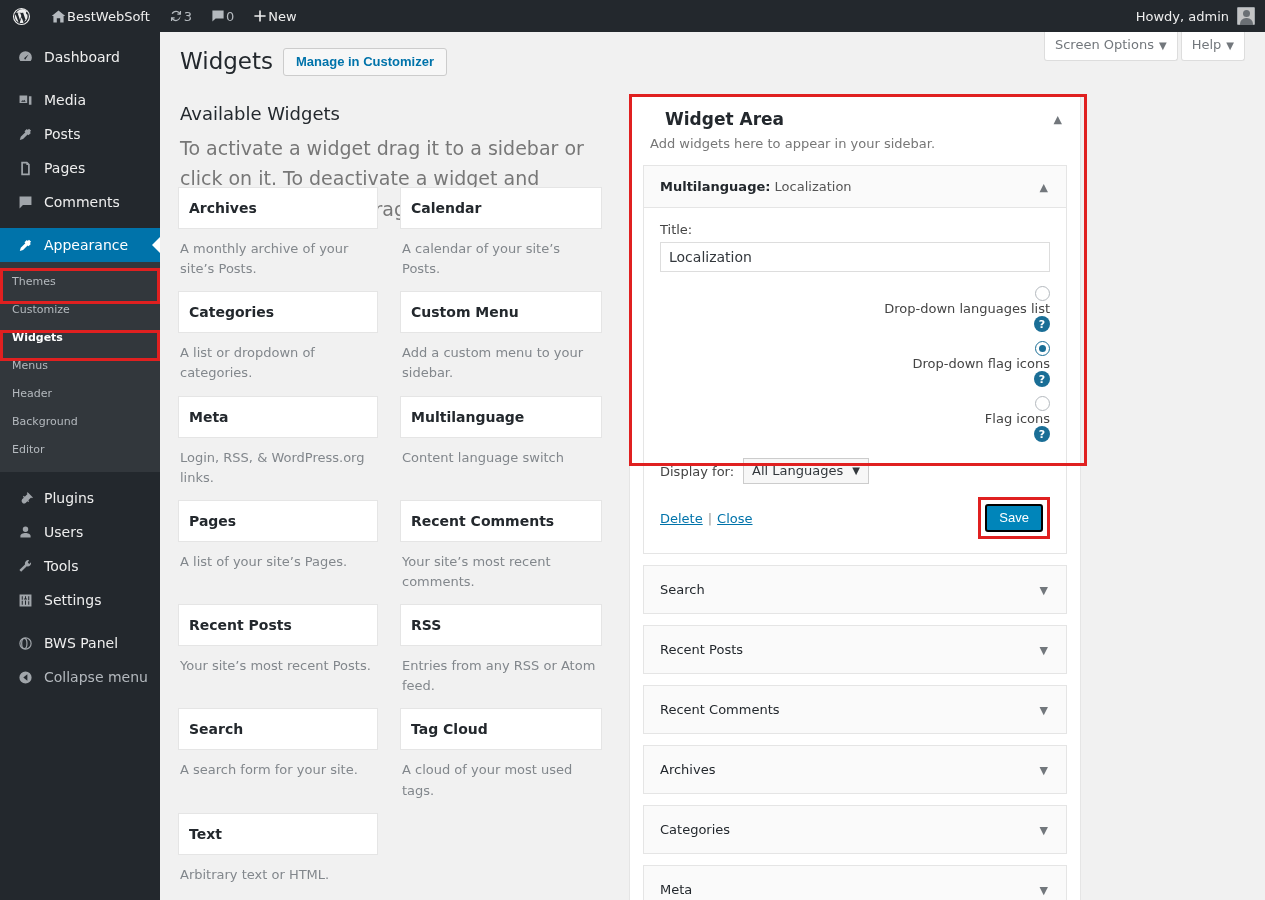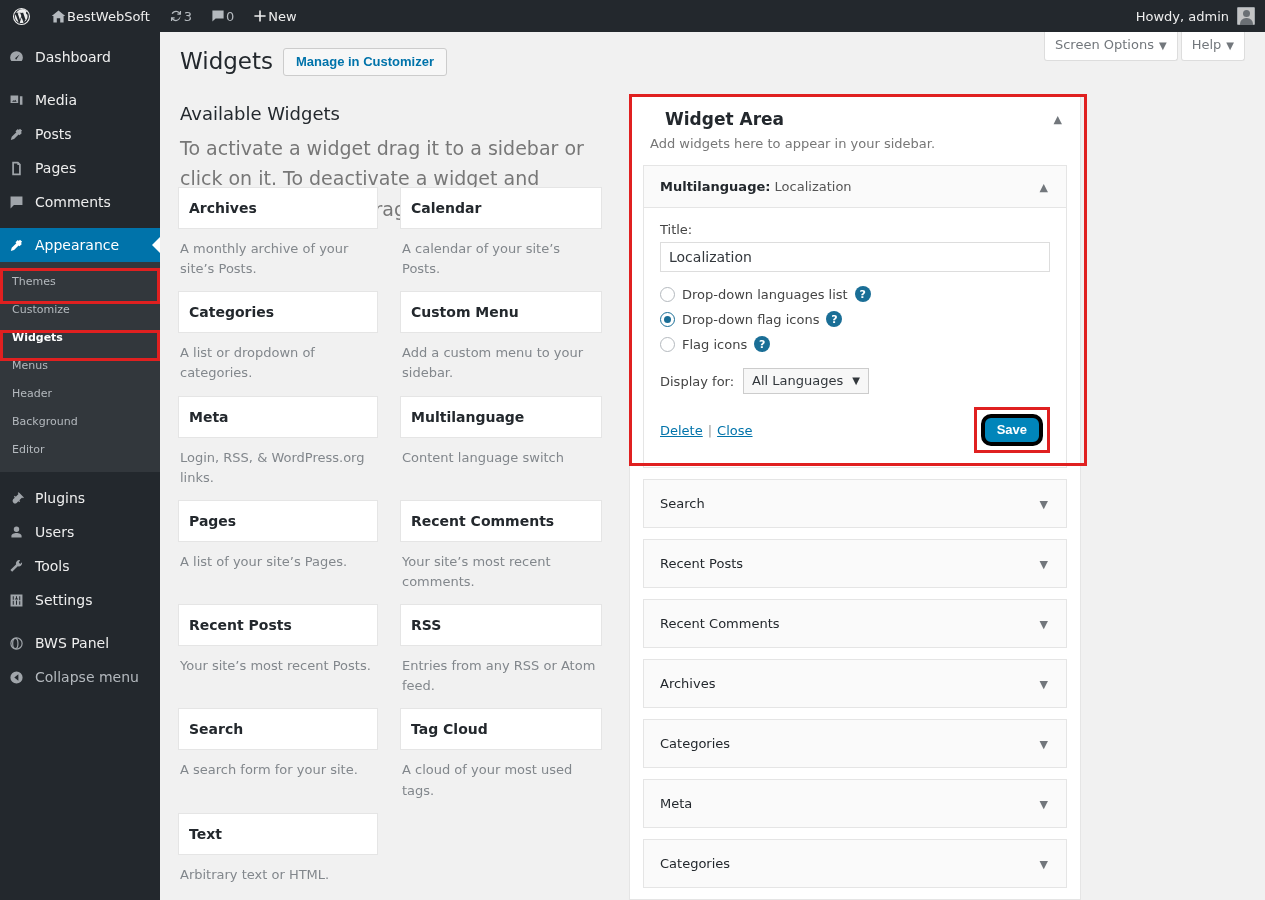--- a/index.html
+++ b/index.html
@@ -50,21 +50,21 @@
 
   
   #sidebar {
     position: absolute; top: 32px; left: 0;
     width: 160px; height: 868px;
     background: #23282d;
     z-index: 40;
   }
   .menu-top {
     display: flex; align-items: center;
-    height: 34px; padding-left: 8px;
+    height: 34px; padding-left: 17px;
     color: #eee; font-size: 14px; cursor: pointer;
     gap: 10px; position: relative;
   }
   .menu-top .mlabel { color: #eee; }
   .menu-top.sep-top { margin-top: 9px; }
   .menu-top.current {
     background: #0073aa; color: #fff;
     font-weight: 400;
   }
   .menu-top.current .mlabel { color: #fff; }
@@ -190,21 +190,21 @@
   .wbox-name .sub { color: #555; }
   .wbox-head .chev { top: 15px; }
   .wbox-body { padding: 14px 16px 12px 16px; background: #fff; }
 
   .field-label { font-size: 13px; color: #444; display: block; margin-bottom: 5px; }
   .text-input {
     width: 100%; padding: 6px 8px; font-size: 14px;
     border: 1px solid #ddd; border-radius: 0; color: #32373c;
     background: #fff; font-family: inherit;
   }
-  .radio-row { display: flex; align-items: flex-end; gap: 7px; margin-top: 9px; }
+  .radio-row { display: flex; align-items: flex-end; margin-top: 9px; flex-direction: column; }
   .radio-row.first { margin-top: 14px; }
   .radio {
     width: 15px; height: 15px; border-radius: 50%;
     border: 1px solid #b4b9be; background: #fff;
     display: inline-block; position: relative; flex: none; cursor: pointer;
   }
   .radio.checked { border-color: #1a6e96; }
   .radio.checked::after {
     content: ""; position: absolute; left: 3px; top: 3px;
     width: 7px; height: 7px; border-radius: 50%; background: #1a6e96;
@@ -225,23 +225,23 @@
   }
   .wbox-foot {
     display: flex; align-items: center; justify-content: space-between;
     margin-top: 13px; padding-bottom: 2px; position: relative;
   }
   .link-a { color: #0073aa; text-decoration: underline; cursor: pointer; font-size: 13px; }
   .link-del { color: #0073aa; text-decoration: underline; cursor: pointer; font-size: 13px; }
   .pipe { color: #999; margin: 0 5px; font-size: 13px; }
   .save-wrap { position: relative; padding: 4px; border: 3px solid #e02020; }
   .btn-primary {
-    background: #0085ba; border: 4px solid #000000;
-    color: #fff; font-size: 13px; font-weight: 700;
-    padding: 4px 12px; border-radius: 10px; cursor: pointer;
+    background: #0085ba; border: 2px solid #000000;
+    color: #fff; font-size: 13px; font-weight: 400;
+    padding: 4px 12px; border-radius: 3px; cursor: pointer;
     line-height: 16px;
   }
   .collapsed-box {
     margin: 0 13px 11px 13px;
     background: #fafafa; border: 1px solid #e5e5e5;
     position: relative; padding: 16px; cursor: pointer;
   }
   .collapsed-name { font-size: 13px; color: #23282d; }
   .collapsed-box .chev { top: 18px; }
 </style>

